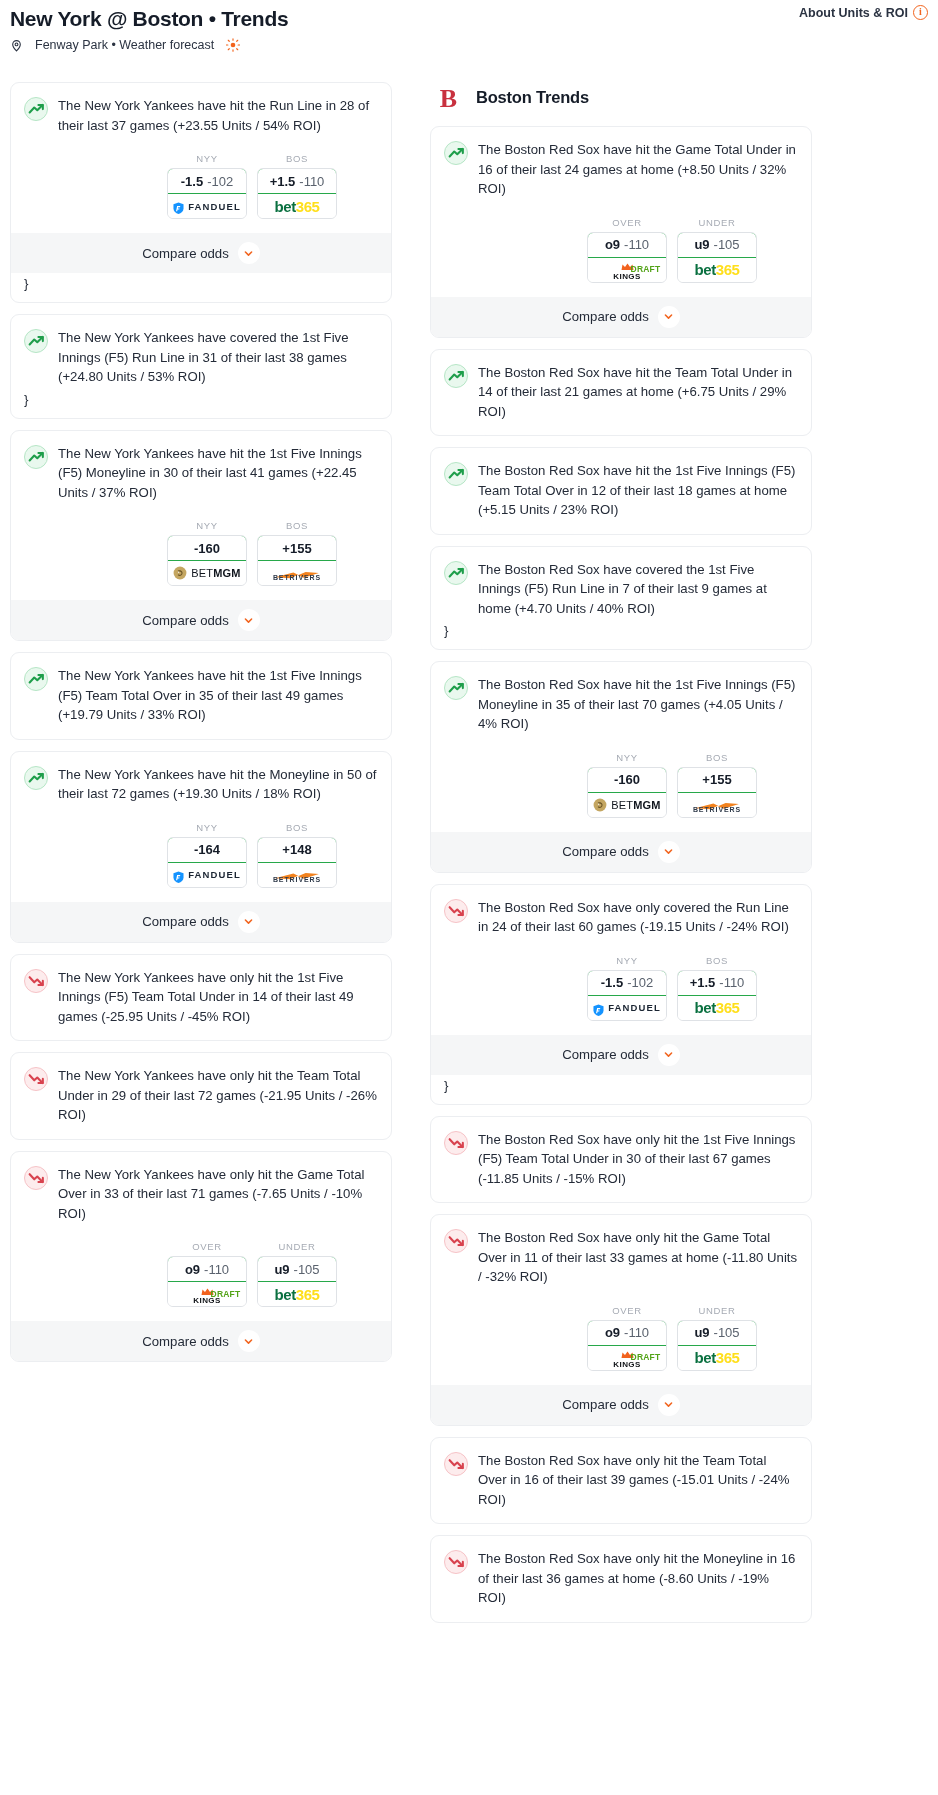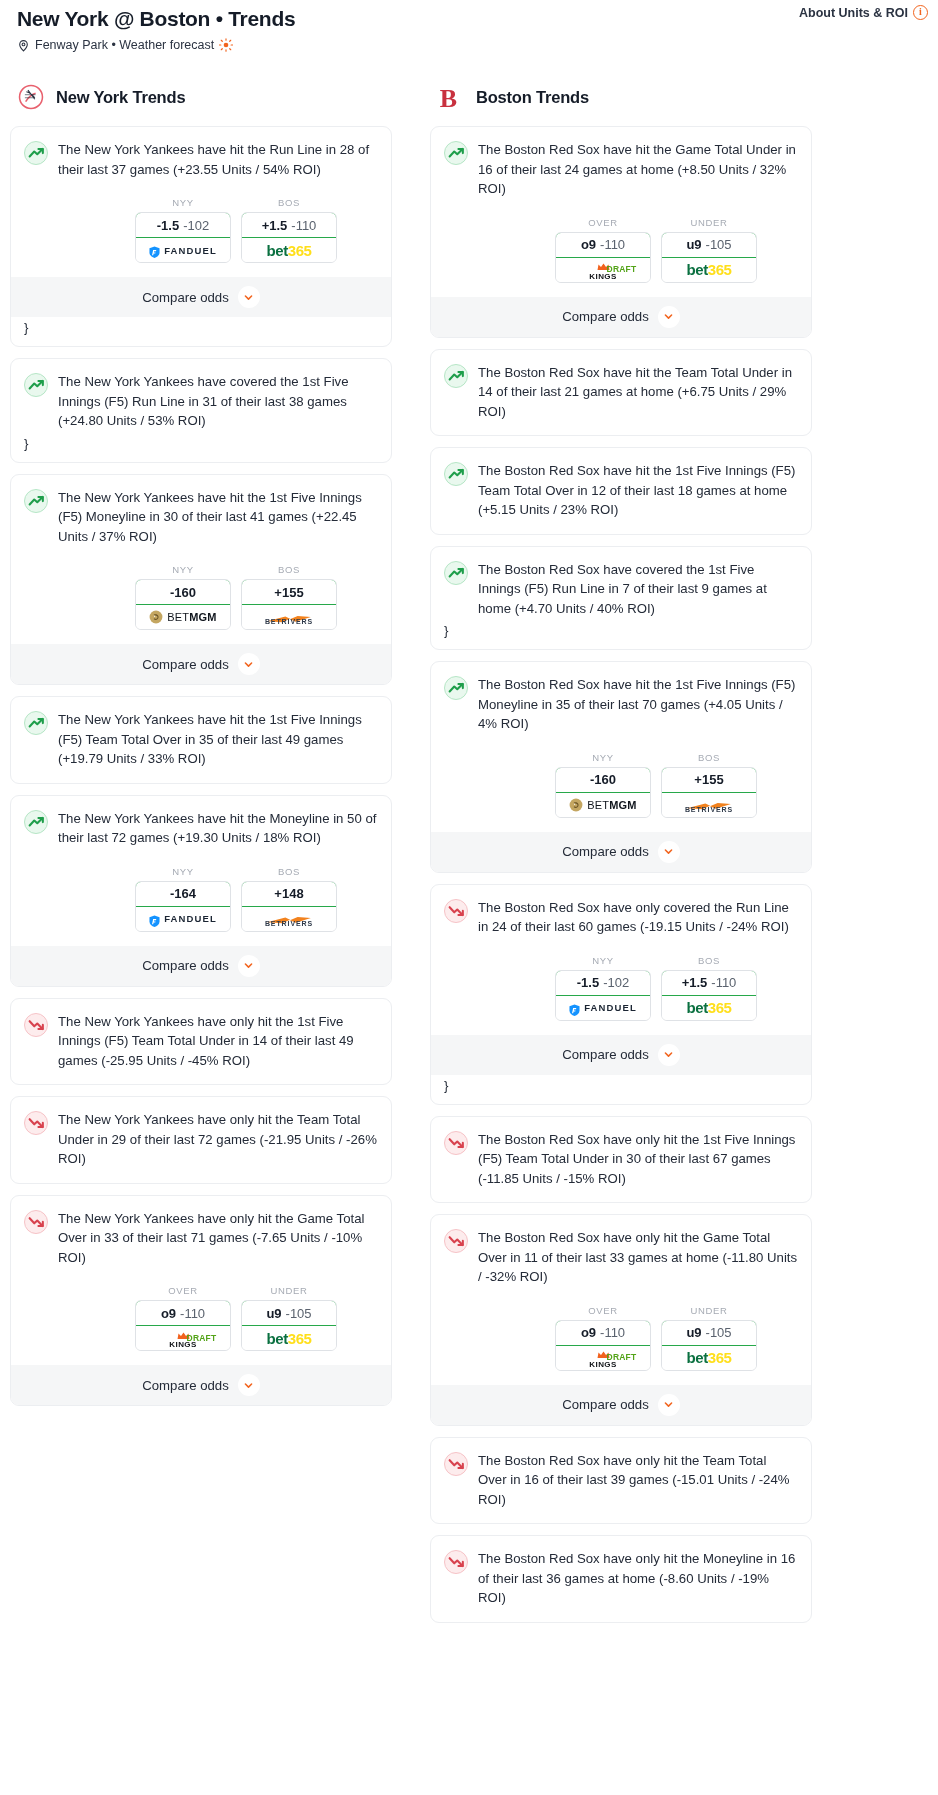--- a/index.html
+++ b/index.html
@@ -8,33 +8,33 @@
     background: #ffffff;
     font-family: "Liberation Sans", sans-serif;
     color: #1e2430;
     -webkit-font-smoothing: antialiased;
   }
   body { padding: 0 0 20px 0; }
 
   
   .page-head {
     position: relative;
-    padding: 6px 10px 0 17px;
+    padding: 6px 10px 0 10px;
   }
   .page-title {
     font-size: 21px;
     font-weight: bold;
     letter-spacing: -0.3px;
     color: #151c28;
     line-height: 26px;
   }
   .sub-line {
     display: flex;
     align-items: center;
-    gap: 5px;
+    gap: 12px;
     margin-top: 6px;
     font-size: 12.5px;
     color: #2b3342;
   }
   .pin-icon { width: 13px; height: 13px; display: inline-block; flex: none; }
   .sun-icon { width: 14px; height: 14px; display: inline-block; flex: none; }
   .about-roi {
     position: absolute;
     top: 5px;
     right: 10px;
@@ -108,21 +108,21 @@
   }
 
   
   .odds-wrap {
     display: flex;
     justify-content: flex-end;
     gap: 10px;
     margin-top: 18px;
     padding-right: 41px;
   }
-  .odds-col { width: 96px; }
+  .odds-col { width: 80px; }
   .odds-label {
     text-align: center;
     font-size: 9.5px;
     letter-spacing: 0.6px;
     color: #a6abb4;
     margin-bottom: 4px;
   }
   .odds-box {
     border: 1px solid #dfe2e6;
     border-radius: 6px;
@@ -222,29 +222,20 @@
     </span>
   </div>
   <div class="about-roi">
     <span>About Units &amp; ROI</span>
     <span class="info-badge">i</span>
   </div>
 </div>
 
 <div class="columns">
     <div class="col">
-      <div class="col-head">
-        <span class="team-logo"><svg viewBox="0 0 34 34">
-            <circle cx="17" cy="17" r="15" fill="#fff" stroke="#e8606d" stroke-width="2"></circle>
-            <path d="M10 23c3-5 7-9 13-11" stroke="#e8606d" stroke-width="2" fill="none"></path>
-            <path d="M11 10c4 1 8 4 11 8M13 8l9 12" stroke="#2b3342" stroke-width="1.4" fill="none"></path>
-            <path d="M9 14h14M9 18h12" stroke="#2b3342" stroke-width="1.1" fill="none" opacity=".75"></path>
-          </svg></span>
-        <h2>New York Trends</h2>
-      </div>
       <div class="card">
         <div class="card-row">
           <span class="trend-badge up">
             <svg viewBox="0 0 19 19">
               <path d="M4 12.5 8 8.2l2.6 2.4L15.2 6" fill="none" stroke="#1f9e4b" stroke-width="1.8" stroke-linecap="round" stroke-linejoin="round"></path>
               <path d="M11.6 6h3.8v3.6" fill="none" stroke="#1f9e4b" stroke-width="1.8" stroke-linecap="round" stroke-linejoin="round"></path>
             </svg>
           </span>
           <span class="trend-text">The New York Yankees have hit the Run Line in 28 of their last 37 games (+23.55 Units / 54% ROI)</span>
         </div>

